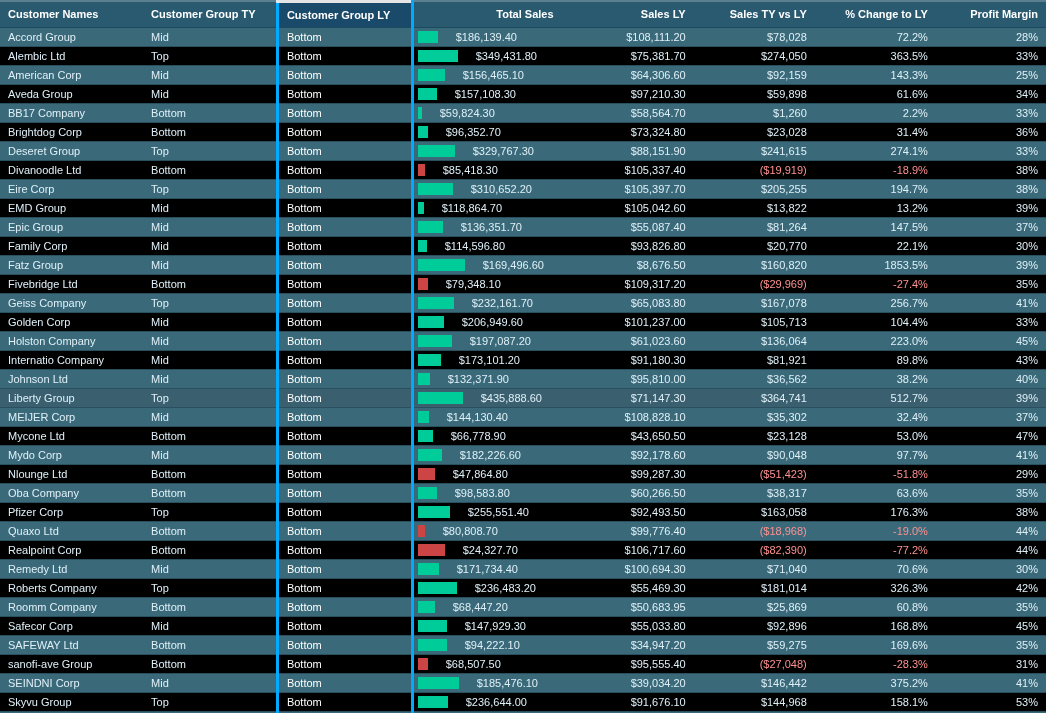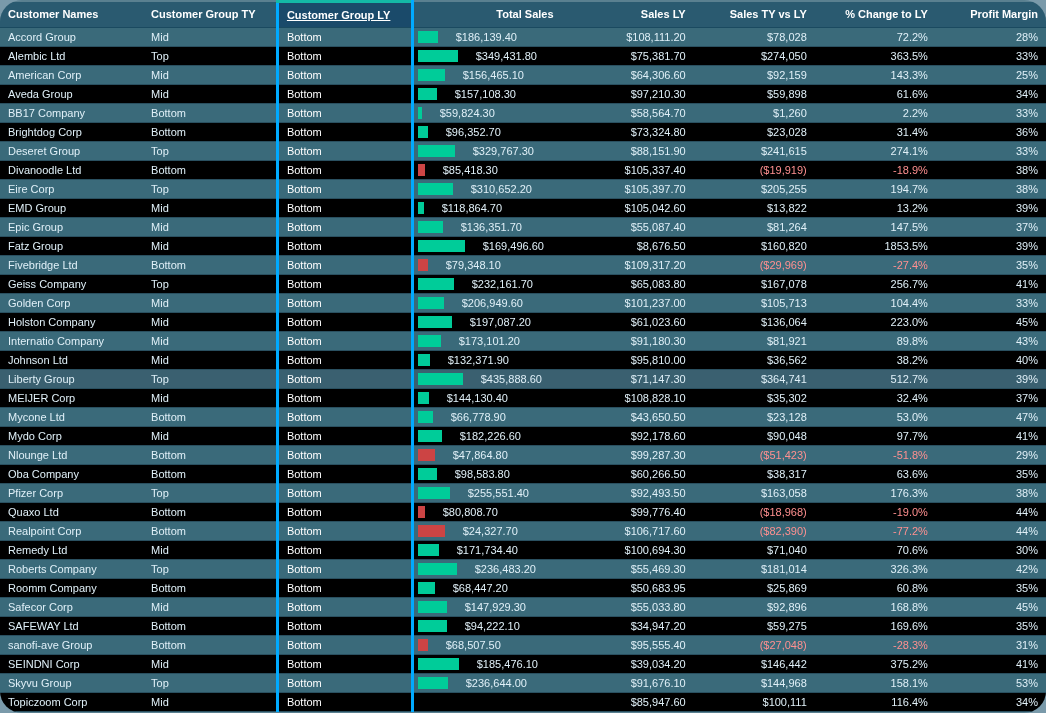--- a/index.html
+++ b/index.html
@@ -9,21 +9,20 @@
       background: #7a9aaa;
       width: 1046px;
       height: 713px;
       overflow: hidden;
     }
     .table-container {
       width: 1046px;
       height: 713px;
       overflow: auto;
       background: #5a8090;
-      border-radius: 22px;
     }
     table {
       border-collapse: collapse;
       width: 100%;
       min-width: 1000px;
     }
     thead tr {
       background: #2a5a70;
     }
     thead th {
@@ -32,23 +31,22 @@
       text-align: left;
       font-weight: bold;
       font-size: 11px;
       white-space: nowrap;
       border-bottom: 1px solid #1a4a60;
       position: relative;
     }
     thead th.highlighted {
       border-left: 3px solid #00aaff;
       border-right: 3px solid #00aaff;
-      border-top: 3px solid #14b8a6;
+      border-top: 3px solid #e5e5e5;
       background: #1a4a6a;
-      text-decoration: underline;
     }
     tbody tr {
       background: #000000;
     }
     tbody tr:nth-child(odd) {
       background: #3a6a7a;
     }
     tbody tr.liberty-group {
       background: #3a6070;
       margin-top: 31px;
@@ -267,20 +265,35 @@
               <span class="bar" style="width: 25px;"></span>
               <span>$136,351.70</span>
             </div>
           </td>
           <td class="numeric">$55,087.40</td>
           <td class="numeric">$81,264</td>
           <td class="numeric">147.5%</td>
           <td class="numeric">37%</td>
         </tr>
         <tr>
+          <td>Family Corp</td>
+          <td>Mid</td>
+          <td class="highlighted">Bottom</td>
+          <td class="bar-cell numeric">
+            <div class="bar-container">
+              <span class="bar" style="width: 9px;"></span>
+              <span>$114,596.80</span>
+            </div>
+          </td>
+          <td class="numeric">$93,826.80</td>
+          <td class="numeric">$20,770</td>
+          <td class="numeric">22.1%</td>
+          <td class="numeric">30%</td>
+        </tr>
+        <tr>
           <td>Fatz Group</td>
           <td>Mid</td>
           <td class="highlighted">Bottom</td>
           <td class="bar-cell numeric">
             <div class="bar-container">
               <span class="bar" style="width: 47px;"></span>
               <span>$169,496.60</span>
             </div>
           </td>
           <td class="numeric">$8,676.50</td>

